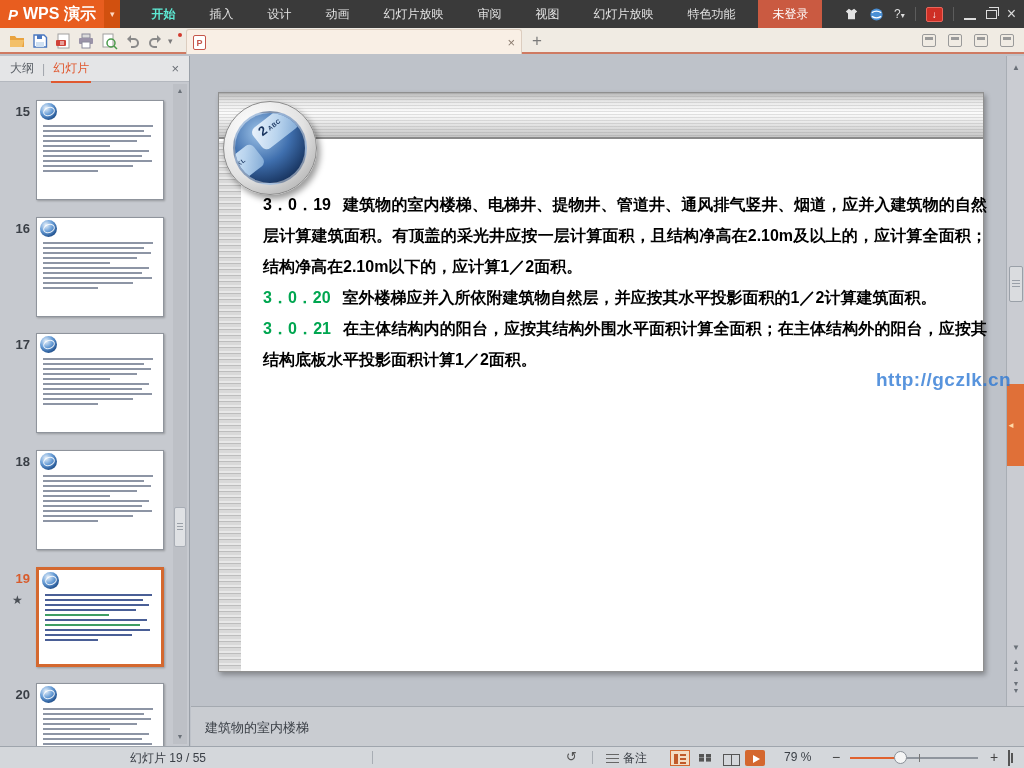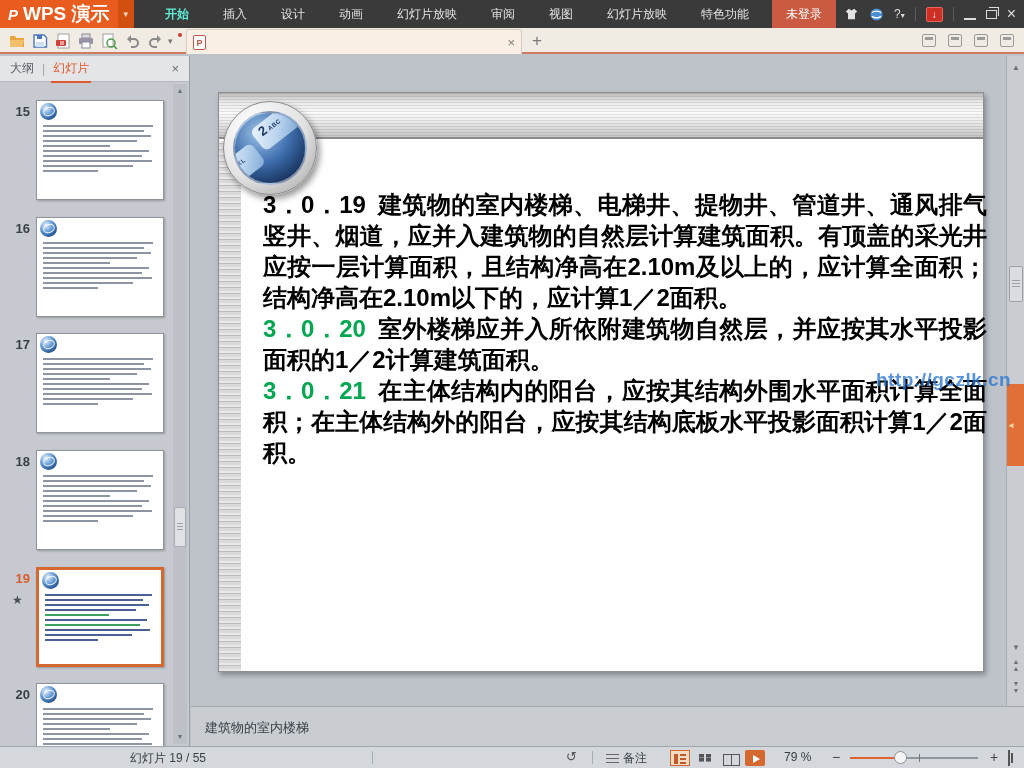--- a/index.html
+++ b/index.html
@@ -6,21 +6,21 @@
   html,body { width:1024px; height:768px; overflow:hidden;
     font-family:"Liberation Sans","DejaVu Sans",sans-serif; }
   body { position:relative; background:#bec2c9; font-size:12px; }
 
   
   #titlebar { position:absolute; left:0; top:0; width:1024px; height:28px;
     background:#3a3a3a; display:flex; align-items:stretch; }
   .logo { display:flex; align-items:center; background:#e85d1f; color:#fff;
     font-weight:bold; padding:0 0 0 8px; cursor:default; }
   .logo-p { font-size:15px; font-style:italic; margin-right:5px; }
-  .logo-name { font-size:19px; }
+  .logo-name { font-size:16px; }
   .logo-caret { background:#d1500f; height:28px; display:flex; align-items:center;
     padding:0 6px; margin-left:8px; font-size:9px; color:#ffd9c4; }
   #menuTabs { display:flex; align-items:stretch; margin-left:14px; }
   .mtab { display:flex; align-items:center; padding:0 17px; color:#e3e3e3;
     font-size:12px; cursor:default; }
   .mtab.active { color:#5eead4; font-weight:bold; }
   .login-btn { margin-left:6px; background:#ca5a41; color:#fff; display:flex;
     align-items:center; padding:0 14px; font-size:12px; }
   .tb-icons { margin-left:auto; display:flex; align-items:center; gap:10px;
     padding-right:8px; color:#ddd; }
@@ -112,21 +112,21 @@
     background:radial-gradient(circle at 35% 28%,#9fc4e8 0%,#3f6fae 45%,#0c2247 90%);
     border:2px solid rgba(255,255,255,.45); }
   .bkey { position:absolute; width:44px; height:26px; border-radius:6px;
     background:linear-gradient(135deg,#eef5fd 0%,#b9d4ee 55%,#7fa8d4 100%);
     transform:rotate(-38deg); color:#17335e; font-weight:bold;
     padding:2px 0 0 7px; font-size:13px; line-height:11px; }
   .bkey small { font-size:6px; letter-spacing:.5px; margin-left:2px; }
   #bkey1 { left:18px; top:2px; }
   #bkey2 { left:-16px; top:40px; }
   #slideText { position:absolute; left:44px; top:96px; width:724px;
-    font-size:24px; line-height:31px; font-weight:bold; color:#000;
+    font-size:16px; line-height:31px; font-weight:bold; color:#000;
     text-align:justify; }
   .plabel { margin-right:12px; }
   #watermark { position:absolute; left:876px; top:369px; z-index:5; font-size:19px;
     font-weight:bold; color:rgba(41,118,211,.78); letter-spacing:.5px; }
 
   
   #vscroll { position:absolute; left:1006px; top:56px; width:18px; height:650px;
     background:#caccd2; border-left:1px solid #a8adb4; }
   .vs-arrow { position:absolute; left:0; width:18px; height:15px; text-align:center;
     font-size:8px; line-height:15px; color:#6a7078; }

